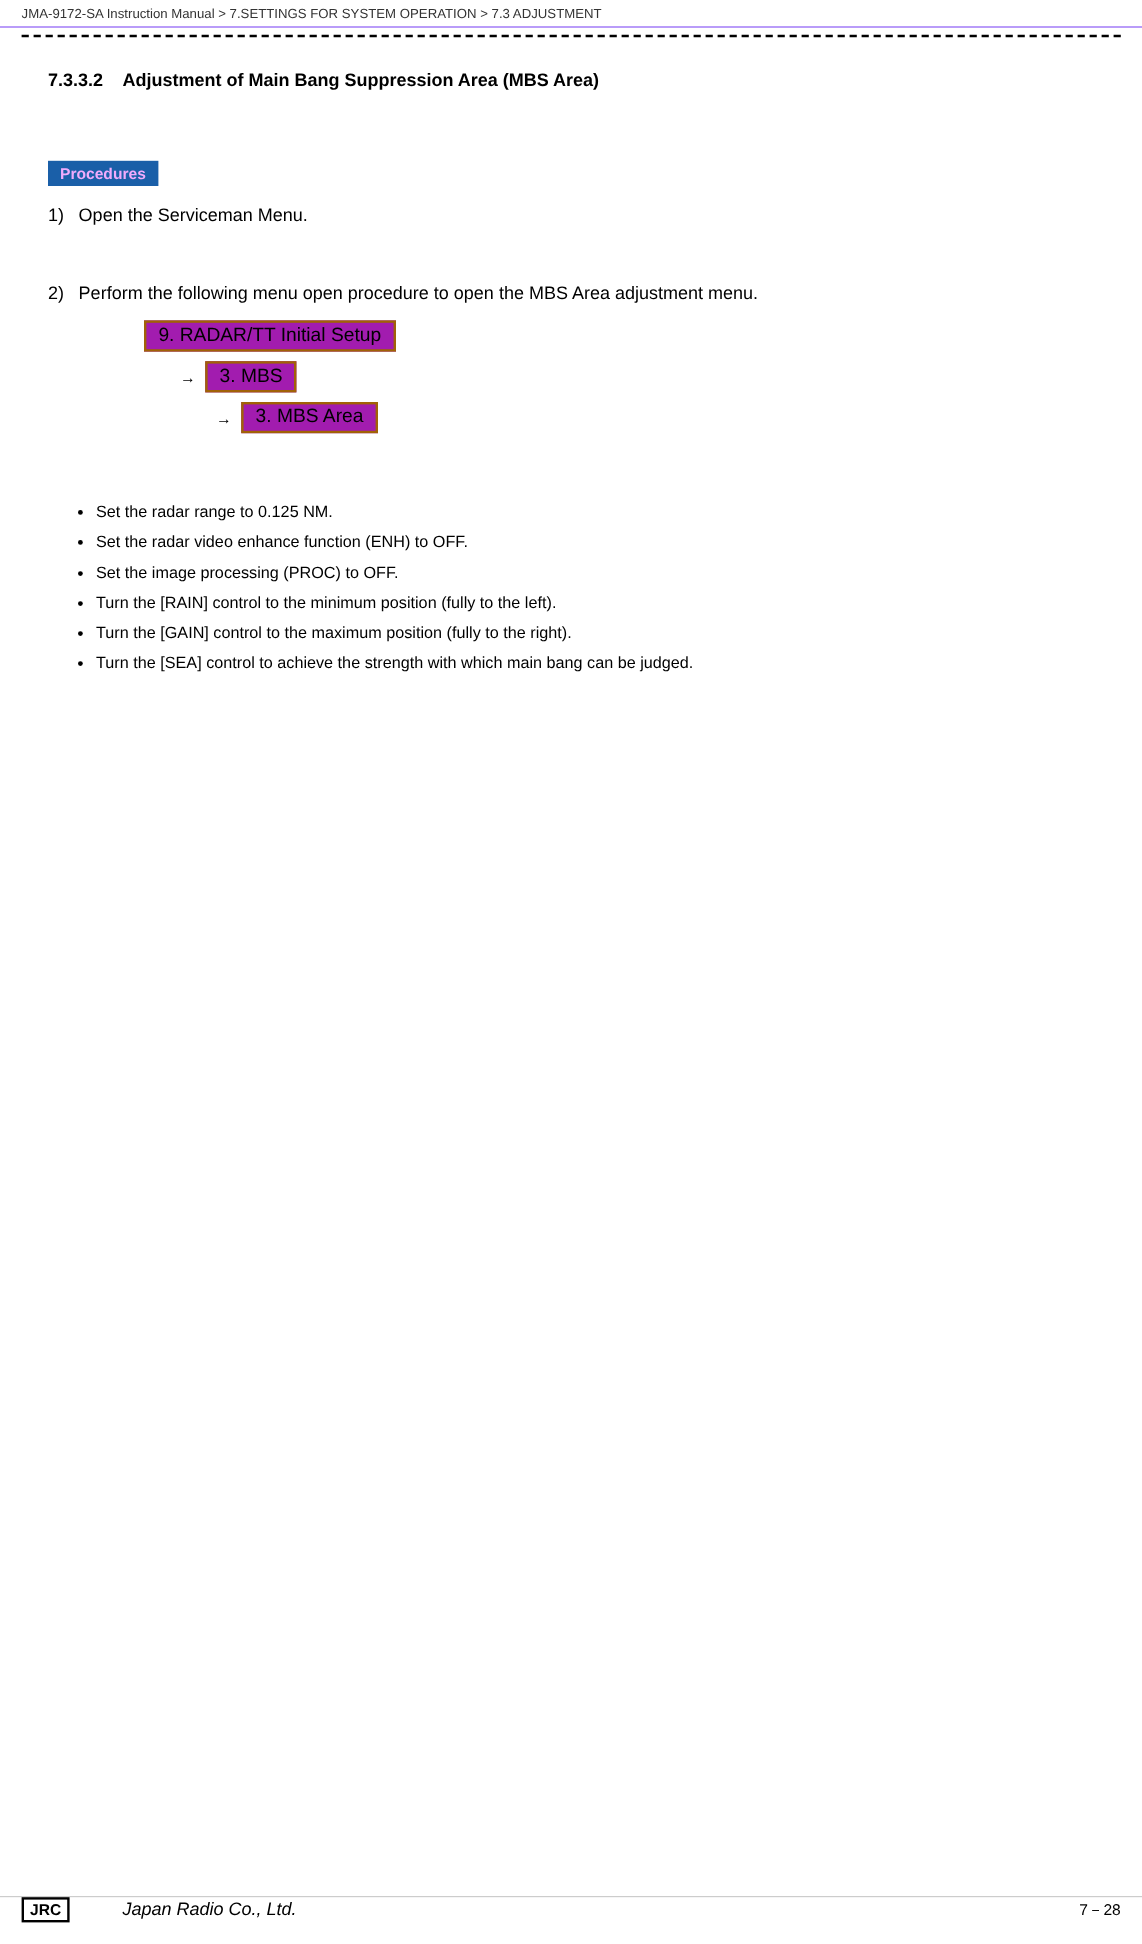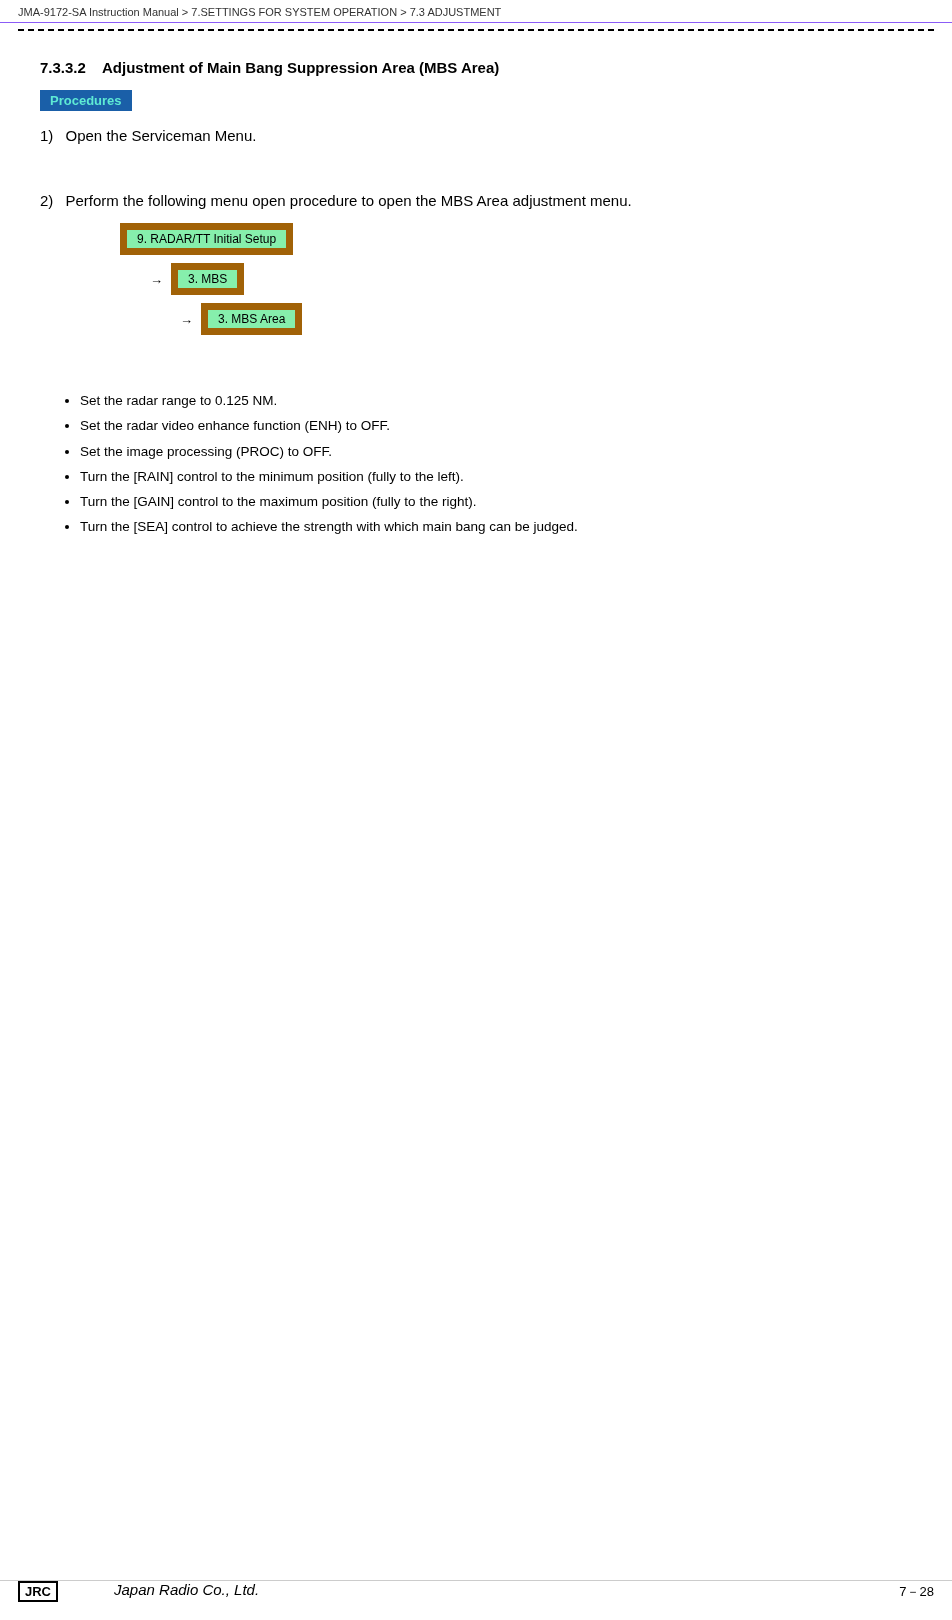--- a/index.html
+++ b/index.html
@@ -38,25 +38,26 @@
       font-size: 15px;
       font-weight: bold;
       margin-bottom: 14px;
       margin-top: 10px;
     }
 
     
     .procedures-badge {
       display: inline-block;
       background: #1a5fa8;
-      color: #5eead4;
+      color: #f0abfc;
       font-weight: bold;
       font-size: 13px;
       padding: 3px 10px;
       margin-bottom: 16px;
+      margin-top: 44px;
     }
 
     
     .step {
       margin-bottom: 28px;
     }
 
     .step-header {
       font-size: 15px;
       font-weight: normal;
@@ -67,24 +68,24 @@
       margin-right: 8px;
     }
 
     
     .menu-path {
       margin: 14px 0 14px 80px;
     }
 
     .menu-box {
       display: inline-block;
-      border: 7px solid #a16207;
+      border: 2px solid #a16207;
       padding: 2px 10px;
-      font-size: 12px;
-      background: #86efac;
+      font-size: 16px;
+      background: #a21caf;
     }
 
     .menu-row {
       display: flex;
       align-items: center;
       margin-bottom: 8px;
     }
 
     .arrow {
       font-size: 13px;
@@ -118,21 +119,22 @@
       width: 100%;
       display: flex;
       align-items: center;
       justify-content: space-between;
       padding: 0 18px;
       border-top: 1px solid #ccc;
     }
 
     .footer-logo {
       display: flex;
-      gap: 20px;
+      align-items: center;
+      gap: 8px;
     }
 
     .jrc-box {
       border: 2px solid #000;
       font-weight: bold;
       font-size: 13px;
       padding: 1px 5px;
     }
 
     .footer-company {

